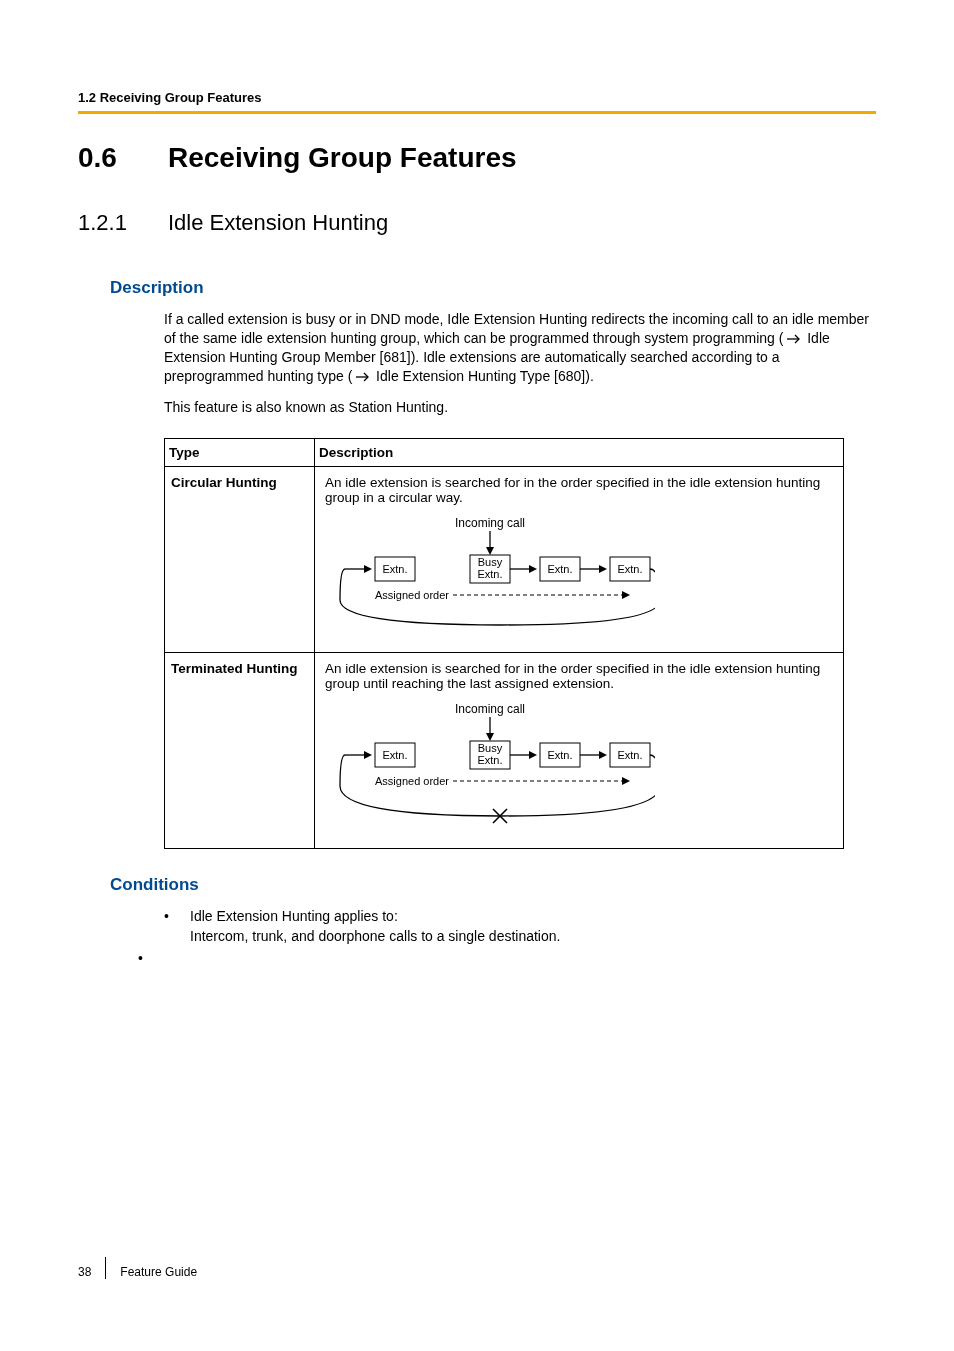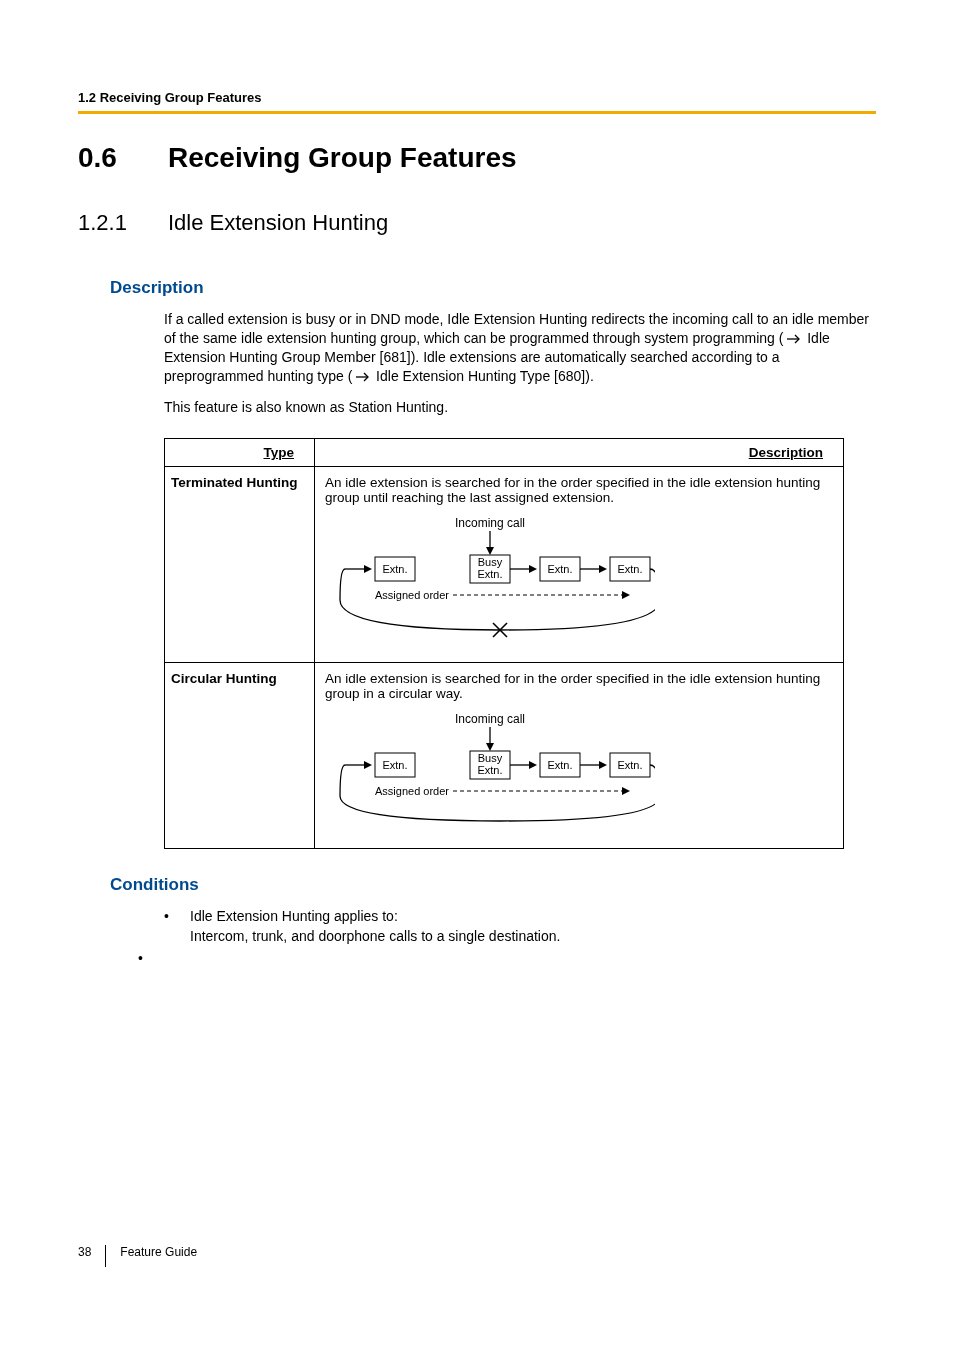--- a/index.html
+++ b/index.html
@@ -58,24 +58,23 @@
     margin-top: 22px;
     margin-left: 86px;
     width: 680px;
     font-size: 13.5px;
   }
   table.hunting th, table.hunting td {
     border: 1px solid #000;
     vertical-align: top;
   }
   table.hunting th {
-    text-align: right;
-    font-weight: bold;
-    padding: 6px 20px;
-    text-decoration: underline;
+    text-align: left;
+    font-weight: bold;
+    padding: 6px 4px;
   }
   table.hunting td.type {
     width: 150px;
     font-weight: bold;
     padding: 8px 6px;
   }
   table.hunting td.desc {
     padding: 8px 10px 14px 10px;
   }
   .diagram-wrap {
@@ -90,25 +89,25 @@
   .conditions-list .bullet-row {
     display: flex;
     margin-top: 2px;
   }
   .conditions-list .dot {
     width: 26px;
     flex: none;
   }
   .footer {
     position: absolute;
-    bottom: 84px;
+    bottom: 72px;
     left: 78px;
     font-size: 12px;
     display: flex;
-    align-items: flex-start;
+    align-items: flex-end;
     gap: 14px;
   }
   .footer .divider {
     width: 1px;
     height: 22px;
     background: #000;
   }
   svg text { font-family: Arial, Helvetica, sans-serif; }
 </style>
 </head>
@@ -146,20 +145,65 @@
 
 <table class="hunting">
   <thead>
     <tr>
       <th>Type</th>
       <th>Description</th>
     </tr>
   </thead>
   <tbody>
     <tr>
+      <td class="type">Circular Hunting</td>
+      <td class="desc">
+        <span>An idle extension is searched for in the order specified in the idle extension hunting group in a circular way.</span>
+        <div class="diagram-wrap">
+          <svg width="330" height="120" viewBox="0 0 330 120">
+            <text x="165" y="12" text-anchor="middle" font-size="12">Incoming call</text>
+            <line x1="165" y1="16" x2="165" y2="36" stroke="#000" stroke-width="1.3"></line>
+            <polygon points="165,40 161,32 169,32" fill="#000"></polygon>
+
+            <g>
+              <rect x="50" y="42" width="40" height="24" fill="none" stroke="#000"></rect>
+              <text x="70" y="58" text-anchor="middle" font-size="11">Extn.</text>
+            </g>
+            <g>
+              <rect x="145" y="40" width="40" height="28" fill="none" stroke="#000"></rect>
+              <text x="165" y="51" text-anchor="middle" font-size="11">Busy</text>
+              <text x="165" y="63" text-anchor="middle" font-size="11">Extn.</text>
+            </g>
+            <g>
+              <rect x="215" y="42" width="40" height="24" fill="none" stroke="#000"></rect>
+              <text x="235" y="58" text-anchor="middle" font-size="11">Extn.</text>
+            </g>
+            <g>
+              <rect x="285" y="42" width="40" height="24" fill="none" stroke="#000"></rect>
+              <text x="305" y="58" text-anchor="middle" font-size="11">Extn.</text>
+            </g>
+
+            <line x1="185" y1="54" x2="207" y2="54" stroke="#000" stroke-width="1.3"></line>
+              <polygon points="212,54 204,50 204,58" fill="#000"></polygon>
+            <line x1="255" y1="54" x2="277" y2="54" stroke="#000" stroke-width="1.3"></line>
+              <polygon points="282,54 274,50 274,58" fill="#000"></polygon>
+
+            <line x1="20" y1="54" x2="42" y2="54" stroke="#000" stroke-width="1.3"></line>
+              <polygon points="47,54 39,50 39,58" fill="#000"></polygon>
+
+            <text x="50" y="84" font-size="11">Assigned order</text>
+            <line x1="128" y1="80" x2="300" y2="80" stroke="#000" stroke-width="1" stroke-dasharray="4 3"></line>
+            <polygon points="305,80 297,76 297,84" fill="#000"></polygon>
+
+            <path d="M325 54 Q335 54 335 85 Q335 110 175 110 Q15 110 15 85 Q15 54 20 54" fill="none" stroke="#000" stroke-width="1.3"></path>
+          </svg>
+        </div>
+      </td>
+    </tr>
+    <tr>
       <td class="type">Terminated Hunting</td>
       <td class="desc">
         <span>An idle extension is searched for in the order specified in the idle extension hunting group until reaching the last assigned extension.</span>
         <div class="diagram-wrap">
           <svg width="330" height="130" viewBox="0 0 330 130">
             <text x="165" y="12" text-anchor="middle" font-size="12">Incoming call</text>
             <line x1="165" y1="16" x2="165" y2="36" stroke="#000" stroke-width="1.3"></line>
             <polygon points="165,40 161,32 169,32" fill="#000"></polygon>
             <g>
               <rect x="50" y="42" width="40" height="24" fill="none" stroke="#000"></rect>
@@ -187,65 +231,20 @@
             <text x="50" y="84" font-size="11">Assigned order</text>
             <line x1="128" y1="80" x2="300" y2="80" stroke="#000" stroke-width="1" stroke-dasharray="4 3"></line>
             <polygon points="305,80 297,76 297,84" fill="#000"></polygon>
 
             <path d="M325 54 Q335 54 335 85 Q335 115 175 115" fill="none" stroke="#000" stroke-width="1.3"></path>
             <path d="M175 115 Q15 115 15 85 Q15 54 20 54" fill="none" stroke="#000" stroke-width="1.3"></path>
             <g>
               <line x1="168" y1="108" x2="182" y2="122" stroke="#000" stroke-width="1.6"></line>
               <line x1="182" y1="108" x2="168" y2="122" stroke="#000" stroke-width="1.6"></line>
             </g>
-          </svg>
-        </div>
-      </td>
-    </tr>
-    <tr>
-      <td class="type">Circular Hunting</td>
-      <td class="desc">
-        <span>An idle extension is searched for in the order specified in the idle extension hunting group in a circular way.</span>
-        <div class="diagram-wrap">
-          <svg width="330" height="120" viewBox="0 0 330 120">
-            <text x="165" y="12" text-anchor="middle" font-size="12">Incoming call</text>
-            <line x1="165" y1="16" x2="165" y2="36" stroke="#000" stroke-width="1.3"></line>
-            <polygon points="165,40 161,32 169,32" fill="#000"></polygon>
-
-            <g>
-              <rect x="50" y="42" width="40" height="24" fill="none" stroke="#000"></rect>
-              <text x="70" y="58" text-anchor="middle" font-size="11">Extn.</text>
-            </g>
-            <g>
-              <rect x="145" y="40" width="40" height="28" fill="none" stroke="#000"></rect>
-              <text x="165" y="51" text-anchor="middle" font-size="11">Busy</text>
-              <text x="165" y="63" text-anchor="middle" font-size="11">Extn.</text>
-            </g>
-            <g>
-              <rect x="215" y="42" width="40" height="24" fill="none" stroke="#000"></rect>
-              <text x="235" y="58" text-anchor="middle" font-size="11">Extn.</text>
-            </g>
-            <g>
-              <rect x="285" y="42" width="40" height="24" fill="none" stroke="#000"></rect>
-              <text x="305" y="58" text-anchor="middle" font-size="11">Extn.</text>
-            </g>
-
-            <line x1="185" y1="54" x2="207" y2="54" stroke="#000" stroke-width="1.3"></line>
-              <polygon points="212,54 204,50 204,58" fill="#000"></polygon>
-            <line x1="255" y1="54" x2="277" y2="54" stroke="#000" stroke-width="1.3"></line>
-              <polygon points="282,54 274,50 274,58" fill="#000"></polygon>
-
-            <line x1="20" y1="54" x2="42" y2="54" stroke="#000" stroke-width="1.3"></line>
-              <polygon points="47,54 39,50 39,58" fill="#000"></polygon>
-
-            <text x="50" y="84" font-size="11">Assigned order</text>
-            <line x1="128" y1="80" x2="300" y2="80" stroke="#000" stroke-width="1" stroke-dasharray="4 3"></line>
-            <polygon points="305,80 297,76 297,84" fill="#000"></polygon>
-
-            <path d="M325 54 Q335 54 335 85 Q335 110 175 110 Q15 110 15 85 Q15 54 20 54" fill="none" stroke="#000" stroke-width="1.3"></path>
           </svg>
         </div>
       </td>
     </tr>
   </tbody>
 </table>
 
 <div style="height:26px"></div>
 
 <div class="section-heading">Conditions</div>

